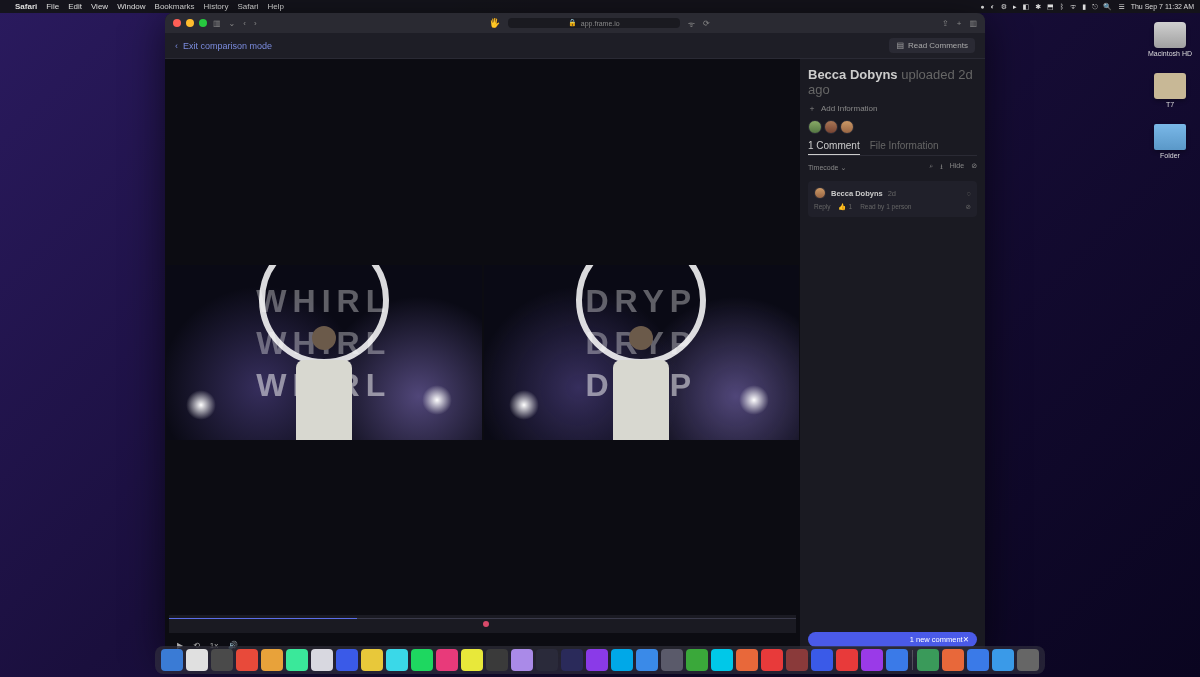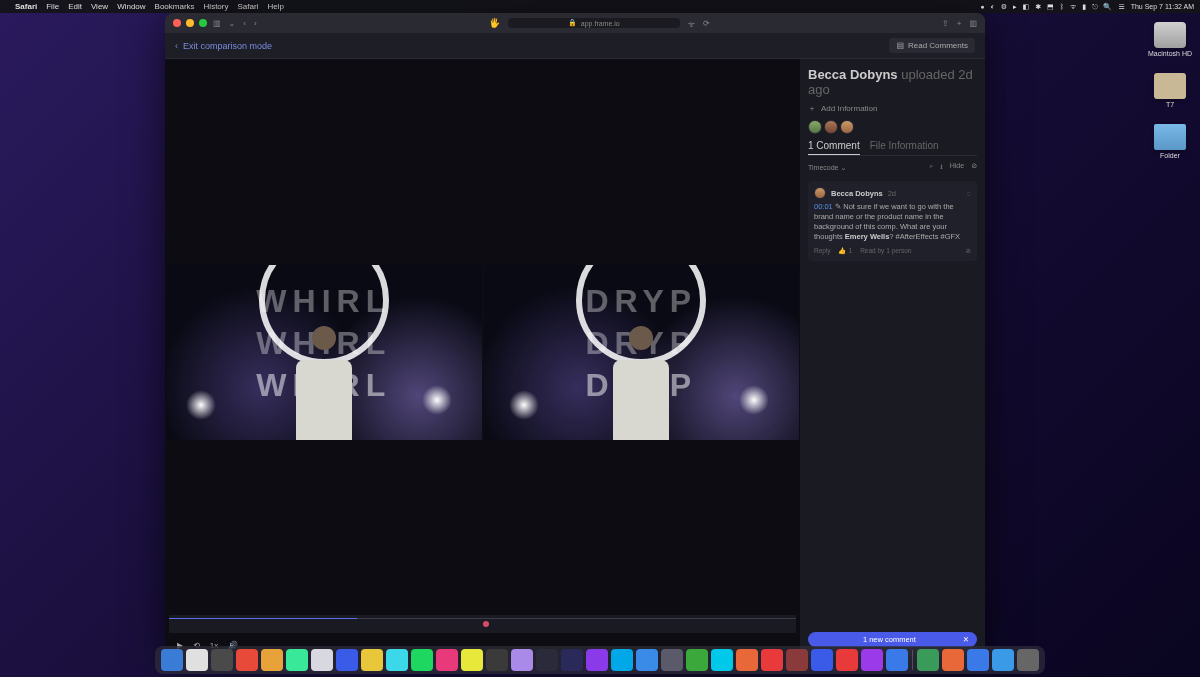--- a/index.html
+++ b/index.html
@@ -228,34 +228,29 @@
           <span>⊘</span>
         </div>
       </div>
       <div class="comment">
         <div class="c-head">
           <div class="avatar a3" style="width:12px;height:12px"></div>
           <b>Becca Dobyns</b>
           <span style="color:#666">2d</span>
           <span style="margin-left:auto;color:#555">○</span>
         </div>
-        <div class="c-body">
-          <span class="tc">00:01</span>
-          <span>✎</span>
-          <span>Not sure if we want to go with the brand name or the product name in the background of this comp. What are your thoughts </span><span class="mention">Emery Wells</span><span>? #AfterEffects #GFX</span>
-        </div>
         <div class="c-foot">
           <span>Reply</span>
           <span>👍 <span>1</span></span>
           <span>Read by 1 person</span>
           <span style="margin-left:auto">⊘</span>
         </div>
       </div>
       <div class="new-comment">
-        <span style="flex:1;text-align:center">1 new comment</span>
+        <span style="flex:1;text-align:right">1 new comment</span>
         <span>✕</span>
       </div>
     </div>
   </div>
 </div>
 
 <div class="desktop-icons">
   <div class="di">
     <div class="di-icon hd"></div>
     <span>Macintosh HD</span>

